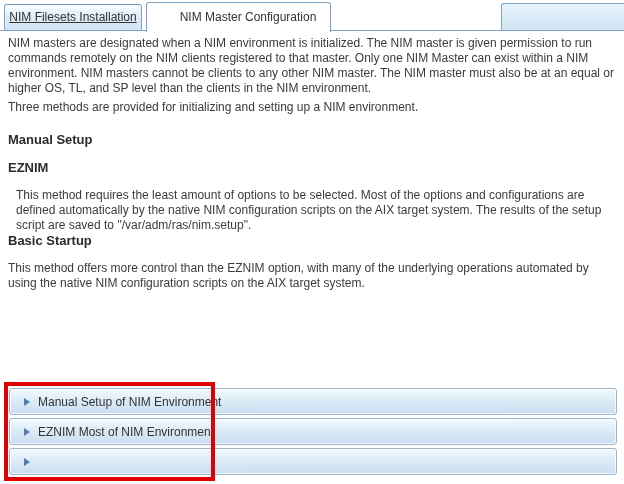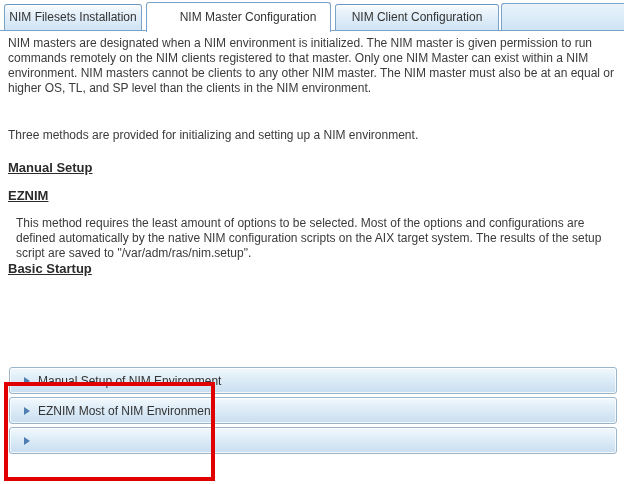--- a/index.html
+++ b/index.html
@@ -25,54 +25,55 @@
     border: 1px solid var(--tab-border, #7ba3c9);
     border-bottom: none;
     border-radius: 3px 3px 0 0;
     cursor: pointer;
     white-space: nowrap;
   }
   .tab.inactive {
     top: 4px; height: 26px; line-height: 25px; z-index: 0;
     border-top-color: var(--tab-border-dark, #6d97c0);
     background: linear-gradient(180deg, #fdfeff 0%, var(--tab-fill-top, #eaf3fb) 25%, var(--tab-fill-bottom, #cfe3f4) 100%);
+    text-decoration: underline;
   }
   .tab.active {
     top: 2px; height: 30px; line-height: 28px; z-index: 2;
     background: #ffffff;
   }
   .tab1 { left: 4px;   width: 138px; }
   .tab2 { left: 146px; width: 185px; padding-left: 19px; }
   .tab3 { left: 335px; width: 164px; }
   .tabfiller {
     position: absolute; left: 501px; top: 3px; width: 123px; height: 28px;
     border: 1px solid var(--tab-border, #7ba3c9); border-right: none;
     border-radius: 3px 0 0 0;
     background: linear-gradient(180deg, #e9f4fc 0%, var(--tab-fill-bottom, #cfe3f4) 100%);
     z-index: 1;
   }
 
   
   .content { position: absolute; left: 8px; top: 32px; width: 609px; }
   .content p { font-size: 12px; line-height: 15px; }
   .p-intro   { margin-top: 4px; }
-  .p-methods { margin-top: 32px; }
+  .p-methods { margin-top: 4px; }
   .sec-head {
-    font-size: 13px; font-weight: bold; text-decoration: underline;
+    font-size: 13px; font-weight: bold; 
     color: #2b2b2b; line-height: 15px;
   }
   .h-manual { margin-top: 17px; }
   .p-manual { margin-top: 15px; }
   .h-eznim  { margin-top: 13px; }
   .p-eznim  { margin-top: 13px; margin-left: 8px; }
   .h-basic  { }
   .p-basic  { margin-top: 13px; }
 
   
-  .bars { position: absolute; left: 9px; top: 367px; width: 608px; }
+  .bars { position: absolute; left: 9px; top: 388px; width: 608px; }
   .bar {
     width: 608px; height: 27px;
     margin-bottom: 3px;
     border: 1px solid var(--accordion-border, #9bb5ca);
     border-radius: 3px;
     background: linear-gradient(180deg, var(--accordion-fill-top, #f2f9fd) 0%, #ddecf7 45%, var(--accordion-fill-bottom, #c9def0) 100%);
     box-shadow: inset 0 0 0 1px rgba(255,255,255,0.75);
     display: flex; align-items: center;
     cursor: pointer;
   }
@@ -93,34 +94,34 @@
     pointer-events: none;
   }
 </style>
 </head>
 <body>
 
 <div class="tabstrip">
   <div class="tabline"></div>
   <div class="tab inactive tab1">NIM Filesets Installation</div>
   <div class="tab active tab2">NIM Master Configuration</div>
-  <div class="tab inactive tab3">NIM Client Configuration</div>
   <div class="tabfiller"></div>
 </div>
 
 <div class="content">
   <p class="p-intro">NIM masters are designated when a NIM environment is initialized. The NIM master is given permission to run commands remotely on the NIM clients registered to that master. Only one NIM Master can exist within a NIM environment. NIM masters cannot be clients to any other NIM master. The NIM master must also be at an equal or higher OS, TL, and SP level than the clients in the NIM environment.</p>
   <p class="p-methods">Three methods are provided for initializing and setting up a NIM environment.</p>
 
   <div class="sec-head h-manual">Manual Setup</div>
 
   <div class="sec-head h-eznim">EZNIM</div>
   <p class="p-eznim">This method requires the least amount of options to be selected. Most of the options and configurations are defined automatically by the native NIM configuration scripts on the AIX target system. The results of the setup script are saved to "/var/adm/ras/nim.setup".</p>
 
   <div class="sec-head h-basic">Basic Startup</div>
+  <p class="p-basic">This method offers more control than the EZNIM option, with many of the underlying operations automated by using the native NIM configuration scripts on the AIX target system.</p>
 </div>
 
 <div class="bars">
   <div class="bar">
     <span class="arrow"></span>
     <span class="bar-label">Manual Setup of NIM Environment</span>
   </div>
   <div class="bar">
     <span class="arrow"></span>
     <span class="bar-label">EZNIM Most of NIM Environment</span>

